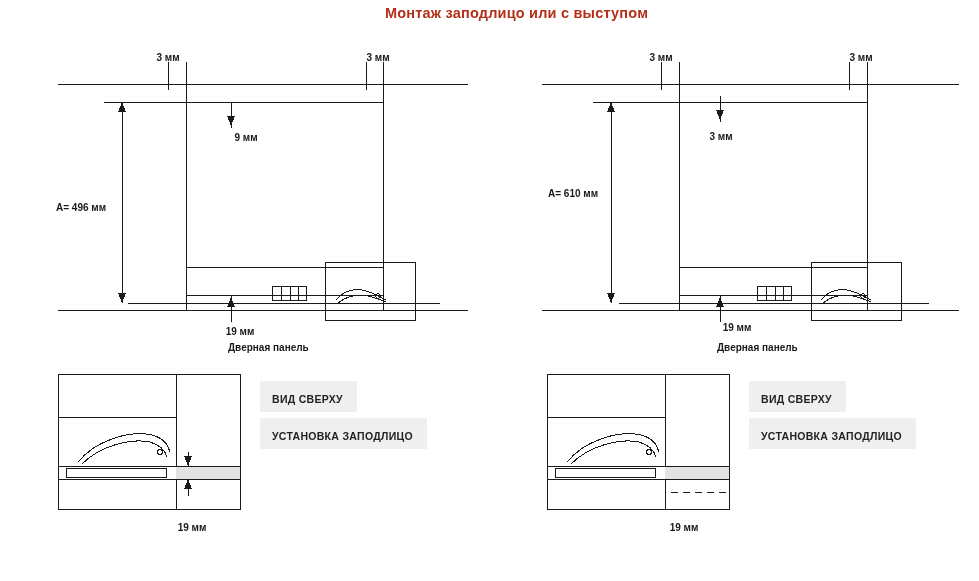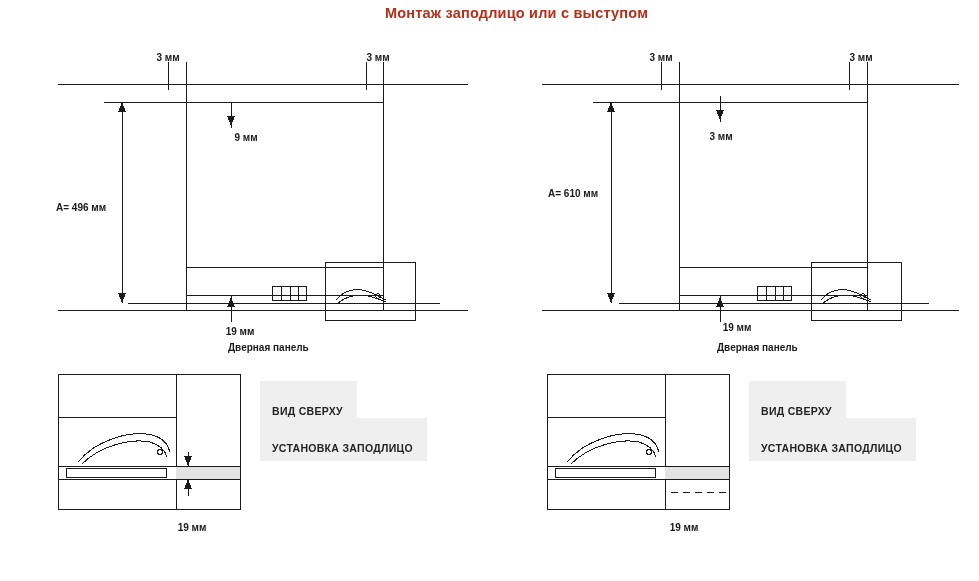--- a/index.html
+++ b/index.html
@@ -51,21 +51,21 @@
   }
   .lbl.center { transform: translateX(-50%); }
 
   .tag {
     position: absolute;
     background: #efefef;
     color: #222;
     font-size: 10.5px;
     font-weight: bold;
     letter-spacing: 0.3px;
-    padding: 24px 14px 7px 12px;
+    padding: 12px 14px 7px 12px;
     white-space: nowrap;
   }
 </style>
 </head>
 <body>
 
 <div class="page-title">Монтаж заподлицо или с выступом</div>
 
 <div class="panel panel-left">
 

